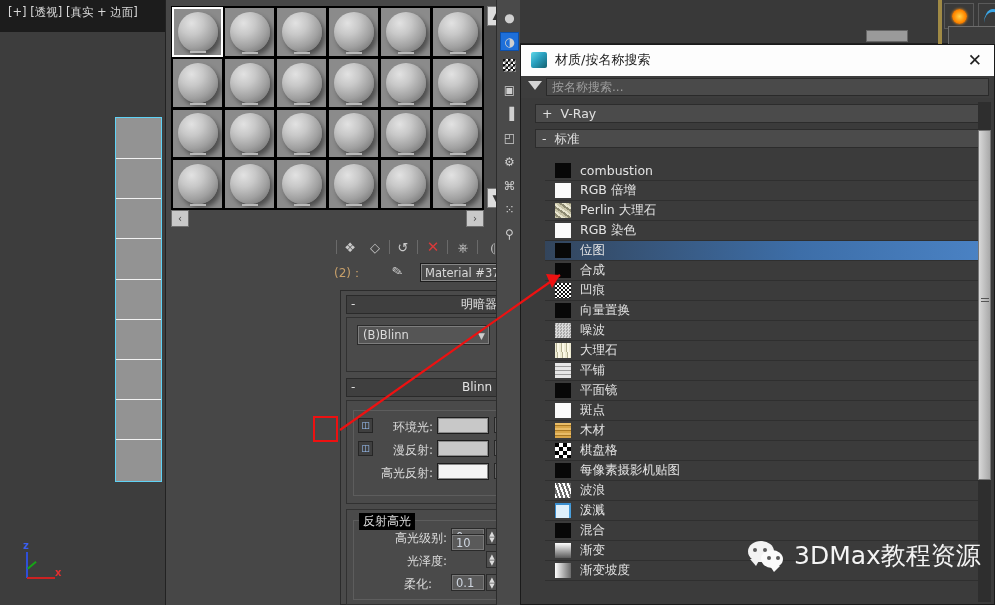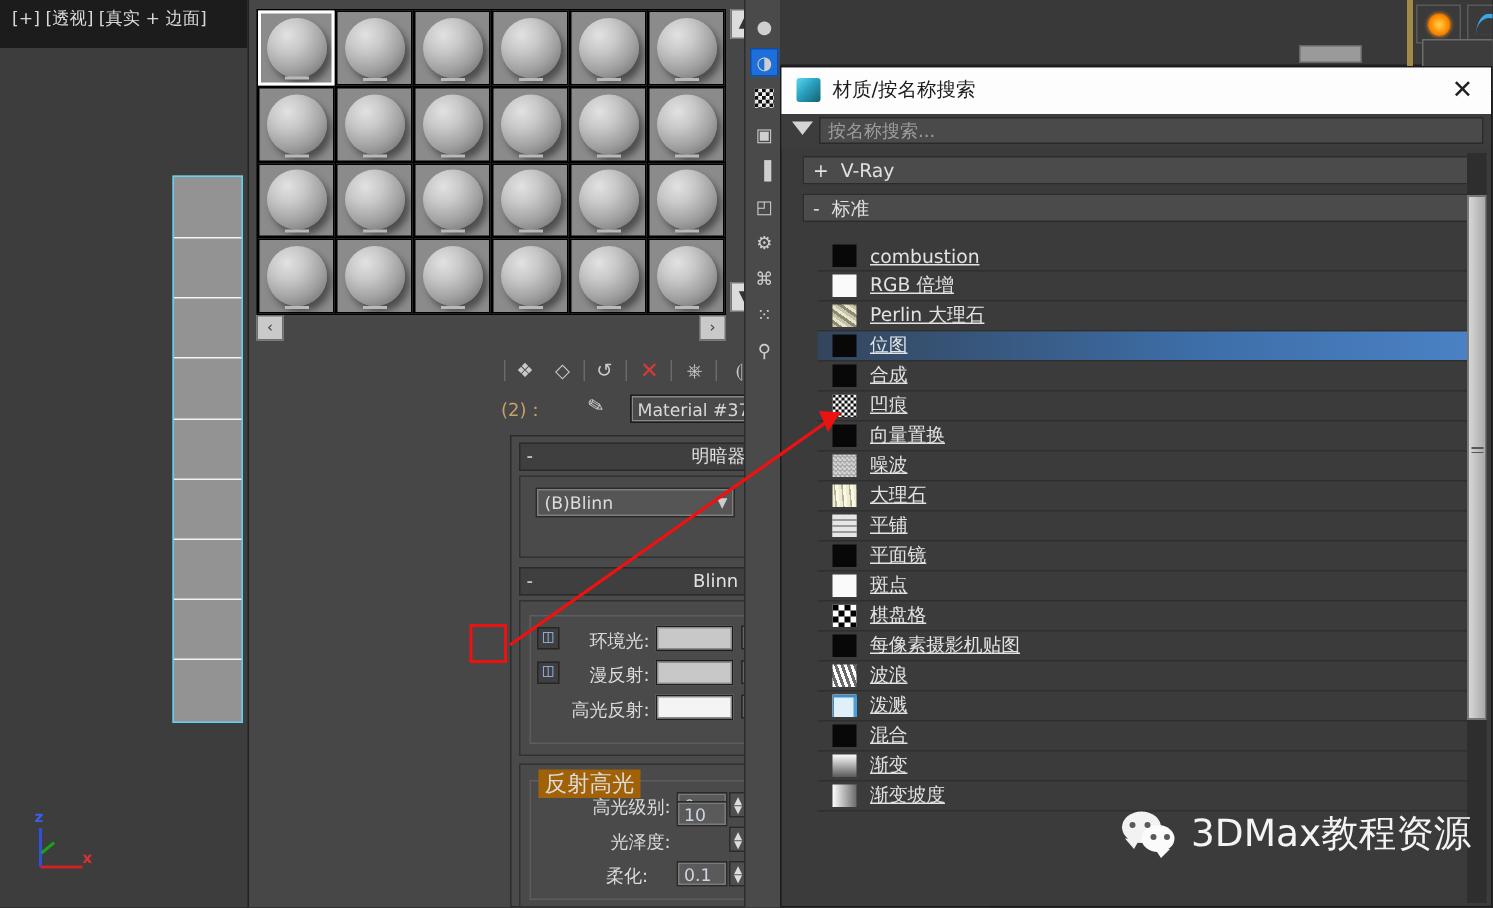--- a/index.html
+++ b/index.html
@@ -145,22 +145,22 @@
   }
   .lbl-txt { font-size:12px; color:#dcdcdc; }
   .shader-drop {
     width:133px; height:20px; background:#555; border:1px solid #2b2b2b;
     box-shadow:inset 0 0 0 1px #7e7e7e;
     color:#dcdcdc; font-size:11.5px; padding:2px 16px 2px 5px; line-height:14px;
     position:relative;
   }
   .shader-drop .cv { position:absolute; right:4px; top:3px; font-size:9px; color:#ccc; }
   .grp-title {
-    position:absolute; left:8px; top:-8px; background:#a16207;
-    padding:0 4px; font-size:15px; color:#dcdcdc;
+    position:absolute; left:8px; top:-8px; background:#000000;
+    padding:0 4px; font-size:12px; color:#dcdcdc;
   }
   .sw-label { font-size:12px; color:#dcdcdc; text-align:right; }
   .color-sw { border:1px solid #1d1d1d; box-shadow:inset 0 0 0 1px #8b8b8b; }
   .map-btn {
     width:16px; height:16px; background:#4d4d4d;
     border:1px solid #272727; box-shadow:inset 1px 1px 0 #646464;
   }
   .lockbtn {
     width:15px; height:15px; background:#2a5fb5; border:1px solid #16346a;
     color:#ffd24a; font-size:9px; text-align:center; line-height:13px;
@@ -273,21 +273,21 @@
   }
   .item-list { position:absolute; left:22px; top:61px; width:437px; }
   .br-item {
     position:relative; height:20px; border-bottom:1px solid #2f2f2f;
     display:flex; align-items:center; padding-left:10px;
   }
   .br-item.selected {
     background:linear-gradient(to right,#33455c 0%,#3d6ea8 58%,#4a82c4 100%);
   }
   .sw16 { width:16px; height:15px; flex:0 0 16px; border:0; }
-  .br-item-label { margin-left:9px; font-size:12.5px; color:#e3e3e3; white-space:nowrap;text-decoration:underline; }
+  .br-item-label { margin-left:9px; font-size:12.5px; color:#e3e3e3; white-space:nowrap; }
   .br-scroll-track {
     position:absolute; right:3px; top:57px; width:13px; height:500px;
     background:#2e2e2e;
   }
   .br-scroll-thumb {
     position:absolute; right:3px; top:85px; width:13px; height:350px;
     background:linear-gradient(to right,#d8d8d8,#a9a9a9);
     border:1px solid #777;
   }
   .br-scroll-grip {
@@ -714,20 +714,24 @@
             <span class="br-item-label">combustion</span>
           </div>
           <div class="br-item">
             <span class="sw16 sw-white"></span>
             <span class="br-item-label">RGB 倍增</span>
           </div>
           <div class="br-item">
             <span class="sw16 sw-marble"></span>
             <span class="br-item-label">Perlin 大理石</span>
           </div>
+          <div class="br-item">
+            <span class="sw16 sw-white"></span>
+            <span class="br-item-label">RGB 染色</span>
+          </div>
           <div class="br-item selected">
             <span class="sw16 sw-black"></span>
             <span class="br-item-label">位图</span>
           </div>
           <div class="br-item">
             <span class="sw16 sw-black"></span>
             <span class="br-item-label">合成</span>
           </div>
           <div class="br-item">
             <span class="sw16 sw-dent"></span>
@@ -749,20 +753,24 @@
             <span class="sw16 sw-tile"></span>
             <span class="br-item-label">平铺</span>
           </div>
           <div class="br-item">
             <span class="sw16 sw-black"></span>
             <span class="br-item-label">平面镜</span>
           </div>
           <div class="br-item">
             <span class="sw16 sw-white"></span>
             <span class="br-item-label">斑点</span>
+          </div>
+          <div class="br-item">
+            <span class="sw16 sw-wood"></span>
+            <span class="br-item-label">木材</span>
           </div>
           <div class="br-item">
             <span class="sw16 sw-checker"></span>
             <span class="br-item-label">棋盘格</span>
           </div>
           <div class="br-item">
             <span class="sw16 sw-black"></span>
             <span class="br-item-label">每像素摄影机贴图</span>
           </div>
           <div class="br-item">

